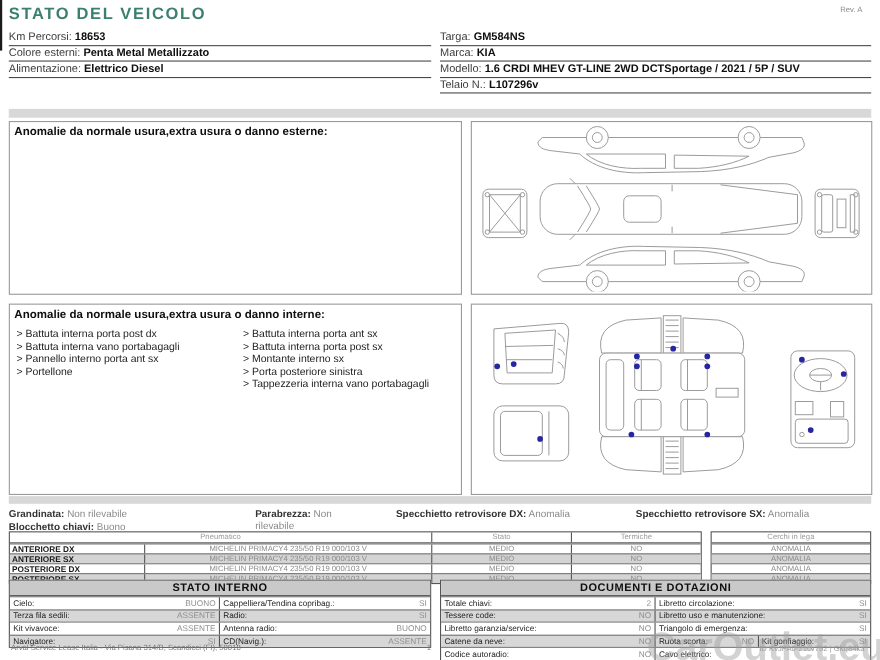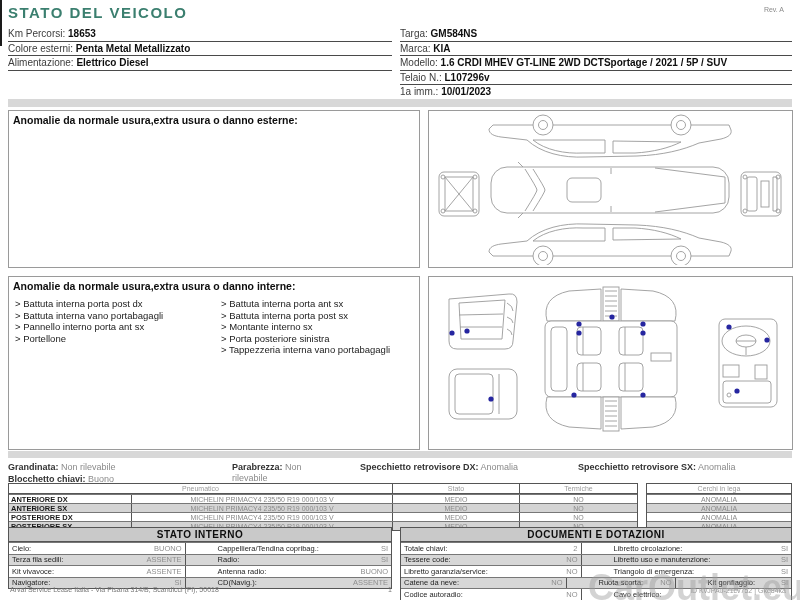--- a/index.html
+++ b/index.html
@@ -53,21 +53,21 @@
   .th-pneu{width:383px;border-right:1px solid #555;height:100%;display:flex;align-items:center;justify-content:center;}
   .th-stato{width:126px;border-right:1px solid #555;height:100%;display:flex;align-items:center;justify-content:center;}
   .th-term{flex:1;height:100%;display:flex;align-items:center;justify-content:center;}
   .th-cerchi{flex:1;height:100%;display:flex;align-items:center;justify-content:center;}
 
   .btable{position:absolute;top:527px;border:1px solid #555;font-size:7.5px;background:#fff;}
   .btable.bleft{left:8px;width:382px;}
   .btable.bright{left:400px;width:390px;}
   .bhead{height:13px;background:#c9c9c9;border-bottom:1px solid #555;display:flex;align-items:center;
          justify-content:center;font-weight:bold;font-size:10px;color:#0e0e0e;letter-spacing:0.5px;}
-  .brow{display:flex;height:10.5px;border-top:1px solid #777;gap:29px;}
+  .brow{display:flex;height:10.5px;border-top:1px solid #777;}
   .brow:first-of-type{border-top:none;}
   .brow:nth-of-type(odd){background:#d7d7d7;}
   .bcell{display:flex;justify-content:space-between;align-items:center;padding:0 3px;box-sizing:border-box;}
   .bcell .lbl{color:#1f1f1f;}
   .bcell .val{color:#8f8f8f;}
   .bcell.half{width:50%;}
   .bcell.q1{width:24%;}
   .bcell.q2{width:26%;}
   .bdiv{border-right:1px solid #555;}
 
@@ -116,24 +116,20 @@
       <span class="lbl">Marca:</span>
       <span class="val">KIA</span>
     </div>
     <div class="frow">
       <span class="lbl">Modello:</span>
       <span class="val">1.6 CRDI MHEV GT-LINE 2WD DCTSportage / 2021 / 5P / SUV</span>
     </div>
     <div class="frow">
       <span class="lbl">Telaio N.:</span>
       <span class="val">L107296v</span>
-    </div>
-    <div class="frow">
-      <span class="lbl">1a imm.:</span>
-      <span class="val">10/01/2023</span>
     </div>
   </div>
 
   <div class="bar bar1"></div>
 
   <div class="box ext-left">
     <div class="box-title">Anomalie da normale usura,extra usura o danno esterne:</div>
   </div>
 
   <div class="box ext-right">

